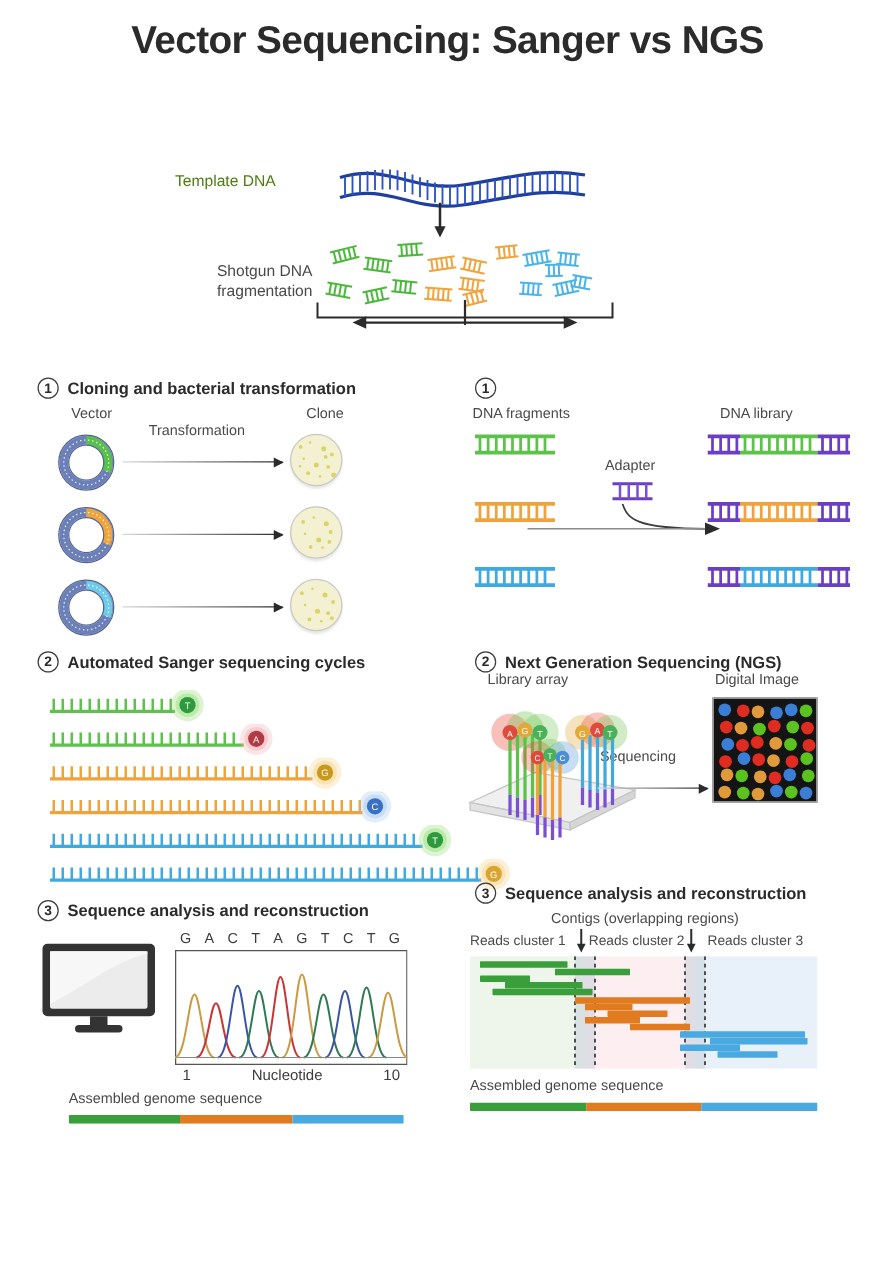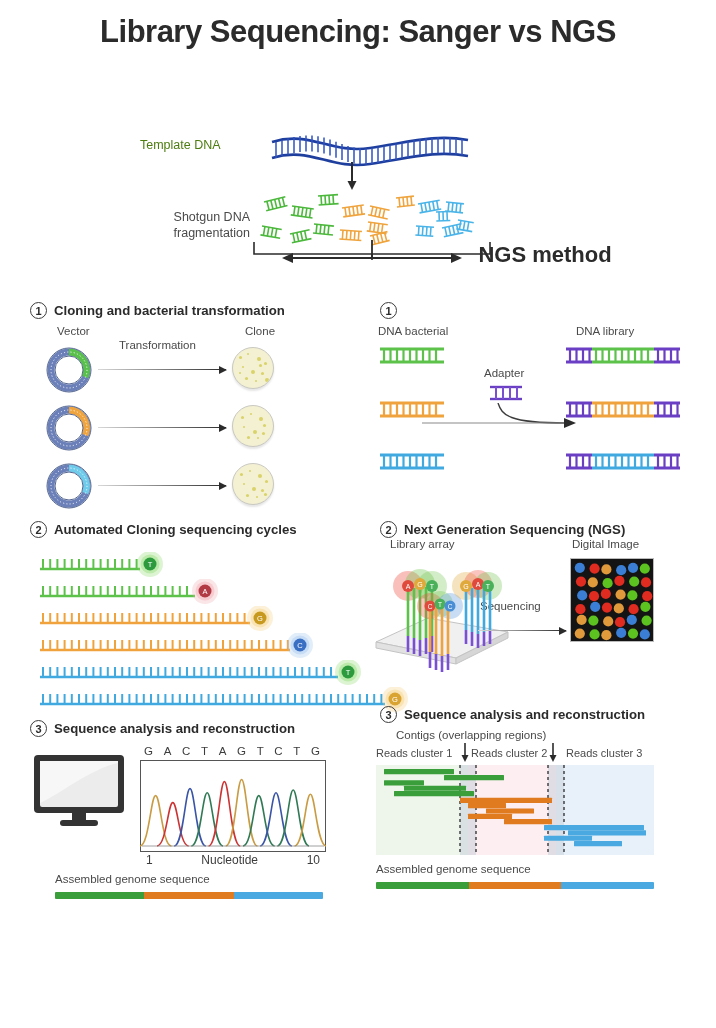--- a/index.html
+++ b/index.html
@@ -83,21 +83,21 @@
   }
 
   .assembled-lbl { font-size: 11.5px; color: #4a4a4a; }
   .asm-bar { display: flex; height: 7px; border-radius: 1px; overflow: hidden; }
 
   svg { display: block; }
 </style>
 </head>
 <body>
 
-<div class="title">Library Sequencing: Sanger vs NGS</div>
+<div class="title">Vector Sequencing: Sanger vs NGS</div>
 
 <div class="top">
 
   <div class="lbl-template">Template DNA</div>
 
   <div class="templ-dna">
     <svg width="200" height="40" viewBox="0 0 200 40">
       <path id="wtop" d="M2,14 C40,2 60,26 100,20 C140,14 165,6 198,12" stroke="#1f3f9e" stroke-width="2.6" fill="none"></path>
       <path id="wbot" d="M2,30 C40,18 60,42 100,36 C140,30 165,22 198,28" stroke="#1f3f9e" stroke-width="2.6" fill="none"></path>
       <g stroke="#2d52c4" stroke-width="1.5">
@@ -316,21 +316,20 @@
 
 <div class="methods">
   <div class="split-arrows">
     <svg width="716" height="40" viewBox="0 0 716 40">
       <line x1="372" y1="0" x2="372" y2="18" stroke="#2b2b2b" stroke-width="1.8"></line>
       <line x1="292" y1="18" x2="452" y2="18" stroke="#2b2b2b" stroke-width="1.8"></line>
       <polygon points="282,18 293,13 293,23" fill="#2b2b2b"></polygon>
       <polygon points="462,18 451,13 451,23" fill="#2b2b2b"></polygon>
     </svg>
   </div>
-  <div class="m-ngs">NGS method</div>
 </div>
 
 <div class="cols">
 
   <div class="col col-left">
 
     <div class="step" style="margin-top:4px;">
       <div class="step-head">
         <div class="step-num">1</div>
         <div class="step-title">Cloning and bacterial transformation</div>
@@ -412,21 +411,21 @@
           <div class="colony" style="left:13px;top:30px;width:3px;height:3px;"></div>
           <div class="colony" style="left:23px;top:32px;width:2px;height:2px;"></div>
           <div class="colony" style="left:31px;top:29px;width:3px;height:3px;"></div>
         </div>
       </div>
     </div>
 
     <div class="step" style="margin-top:-4px;">
       <div class="step-head">
         <div class="step-num">2</div>
-        <div class="step-title">Automated Cloning sequencing cycles</div>
+        <div class="step-title">Automated Sanger sequencing cycles</div>
       </div>
       <div id="sanger-strands" style="position:relative;height:172px;margin-top:14px;">
           <div style="position: absolute; left: 40px; top: 0px;">
             <svg width="142" height="26" viewBox="0 0 142 26">
               <line x1="0" y1="17" x2="100" y2="17" stroke="#5cc24a" stroke-width="2.6"></line>
               <line x1="3" y1="7" x2="3" y2="17" stroke="#5cc24a" stroke-width="2"></line>
               <line x1="10.2" y1="7" x2="10.2" y2="17" stroke="#5cc24a" stroke-width="2"></line>
               <line x1="17.4" y1="7" x2="17.4" y2="17" stroke="#5cc24a" stroke-width="2"></line>
               <line x1="24.599999999999998" y1="7" x2="24.599999999999998" y2="17" stroke="#5cc24a" stroke-width="2"></line>
               <line x1="31.799999999999997" y1="7" x2="31.799999999999997" y2="17" stroke="#5cc24a" stroke-width="2"></line>
@@ -732,21 +731,21 @@
   </div>
 
   <div class="col col-right">
 
     <div class="step" style="margin-top:4px;">
       <div class="step-head">
         <div class="step-num">1</div>
       </div>
 
       <div style="position:relative;height:200px;margin-top:6px;">
-        <div class="sub-lbl" style="left:20px;top:0;">DNA bacterial</div>
+        <div class="sub-lbl" style="left:20px;top:0;">DNA fragments</div>
         <div class="sub-lbl" style="left:218px;top:0;">DNA library</div>
         <div class="sub-lbl" style="left:126px;top:42px;">Adapter</div>
 
         <div id="ngs-frag-layer">
             <div style="position: absolute; left: 22px; top: 22px;">
               <svg width="64" height="17" viewBox="0 0 64 17">
                 <line x1="0" y1="2" x2="64" y2="2" stroke="#5cc24a" stroke-width="3"></line>
                 <line x1="0" y1="15" x2="64" y2="15" stroke="#5cc24a" stroke-width="3"></line>
                 <line x1="4" y1="2" x2="4" y2="15" stroke="#5cc24a" stroke-width="2.2"></line>
                 <line x1="10.5" y1="2" x2="10.5" y2="15" stroke="#5cc24a" stroke-width="2.2"></line>
@@ -1034,21 +1033,21 @@
       </div>
     </div>
 
     <div class="step" style="margin-top:-4px;">
       <div class="step-head">
         <div class="step-num">3</div>
         <div class="step-title">Sequence analysis and reconstruction</div>
       </div>
 
       <div style="position:relative;height:170px;margin-top:6px;">
-        <div style="position:absolute;left:38px;top:0;width:240px;font-size:11.5px;color:#4a4a4a;">Contigs (overlapping regions)</div>
+        <div style="position:absolute;left:38px;top:0;width:240px;text-align:center;font-size:11.5px;color:#4a4a4a;">Contigs (overlapping regions)</div>
 
         <div style="position:absolute;left:18px;top:18px;font-size:11px;color:#4a4a4a;">Reads cluster 1</div>
         <div style="position:absolute;left:113px;top:18px;font-size:11px;color:#4a4a4a;">Reads cluster 2</div>
         <div style="position:absolute;left:208px;top:18px;font-size:11px;color:#4a4a4a;">Reads cluster 3</div>
 
         <div style="position:absolute;left:102px;top:14px;">
           <svg width="10" height="20" viewBox="0 0 10 20">
               <line x1="5" y1="0" x2="5" y2="13" stroke="#2b2b2b" stroke-width="1.6"></line>
               <polygon points="5,19 1.5,12 8.5,12" fill="#2b2b2b"></polygon>
             </svg>

